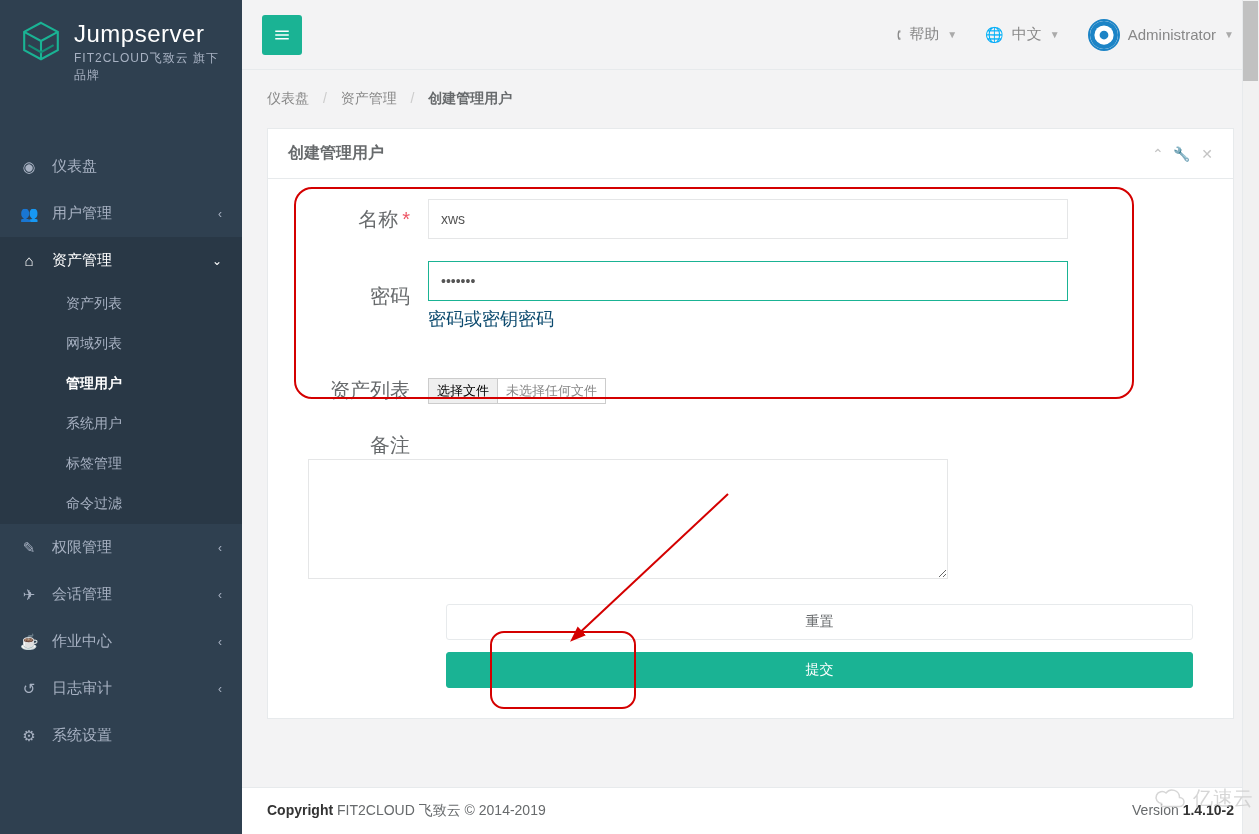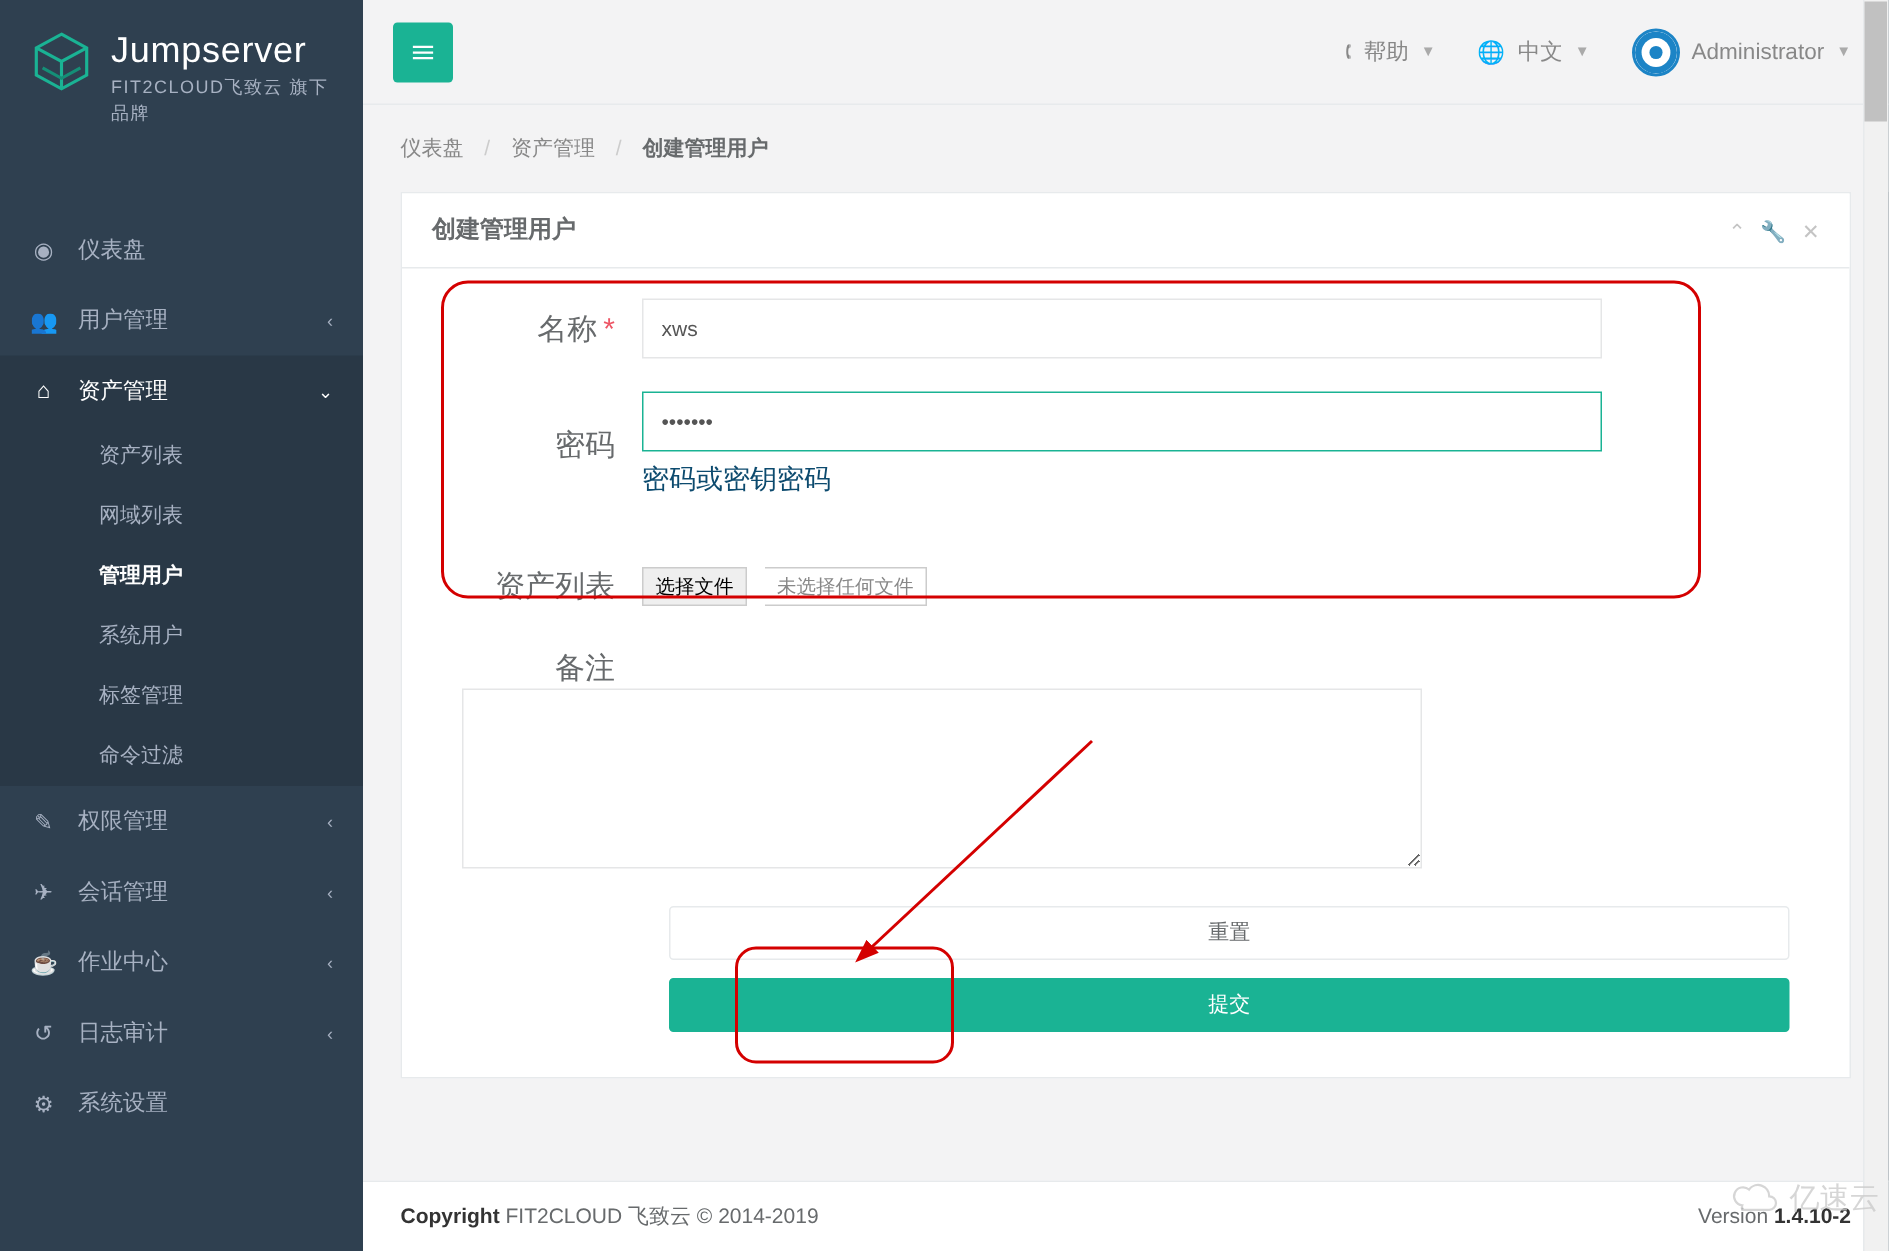--- a/index.html
+++ b/index.html
@@ -134,21 +134,21 @@
   width: 640px;
   height: 40px;
   border: 1px solid #e5e6e7;
   padding: 6px 12px;
   font-size: 14px;
   color: #555;
   outline: none;
 }
 .input.focused { border-color: #1ab394; }
 .help { font-size: 18px; color: #0c4a6e; margin-top: 6px; }
-.file-row { display:flex; align-items:flex-end; gap:12px;}
+.file-row { display:flex; align-items:flex-end; gap:0;}
 .file-btn {
   border: 1px solid #ccc; background:#efefef; padding:3px 8px; font-size:13px; cursor:pointer;
 }
 .file-status { font-size:13px; color:#888; border:1px solid #ccc; border-left:none; padding:3px 8px;}
 .textarea {
   width: 640px; height: 120px;
   border: 1px solid #e5e6e7;
   padding: 6px 12px; font-size:14px;
   resize: both;
 }

